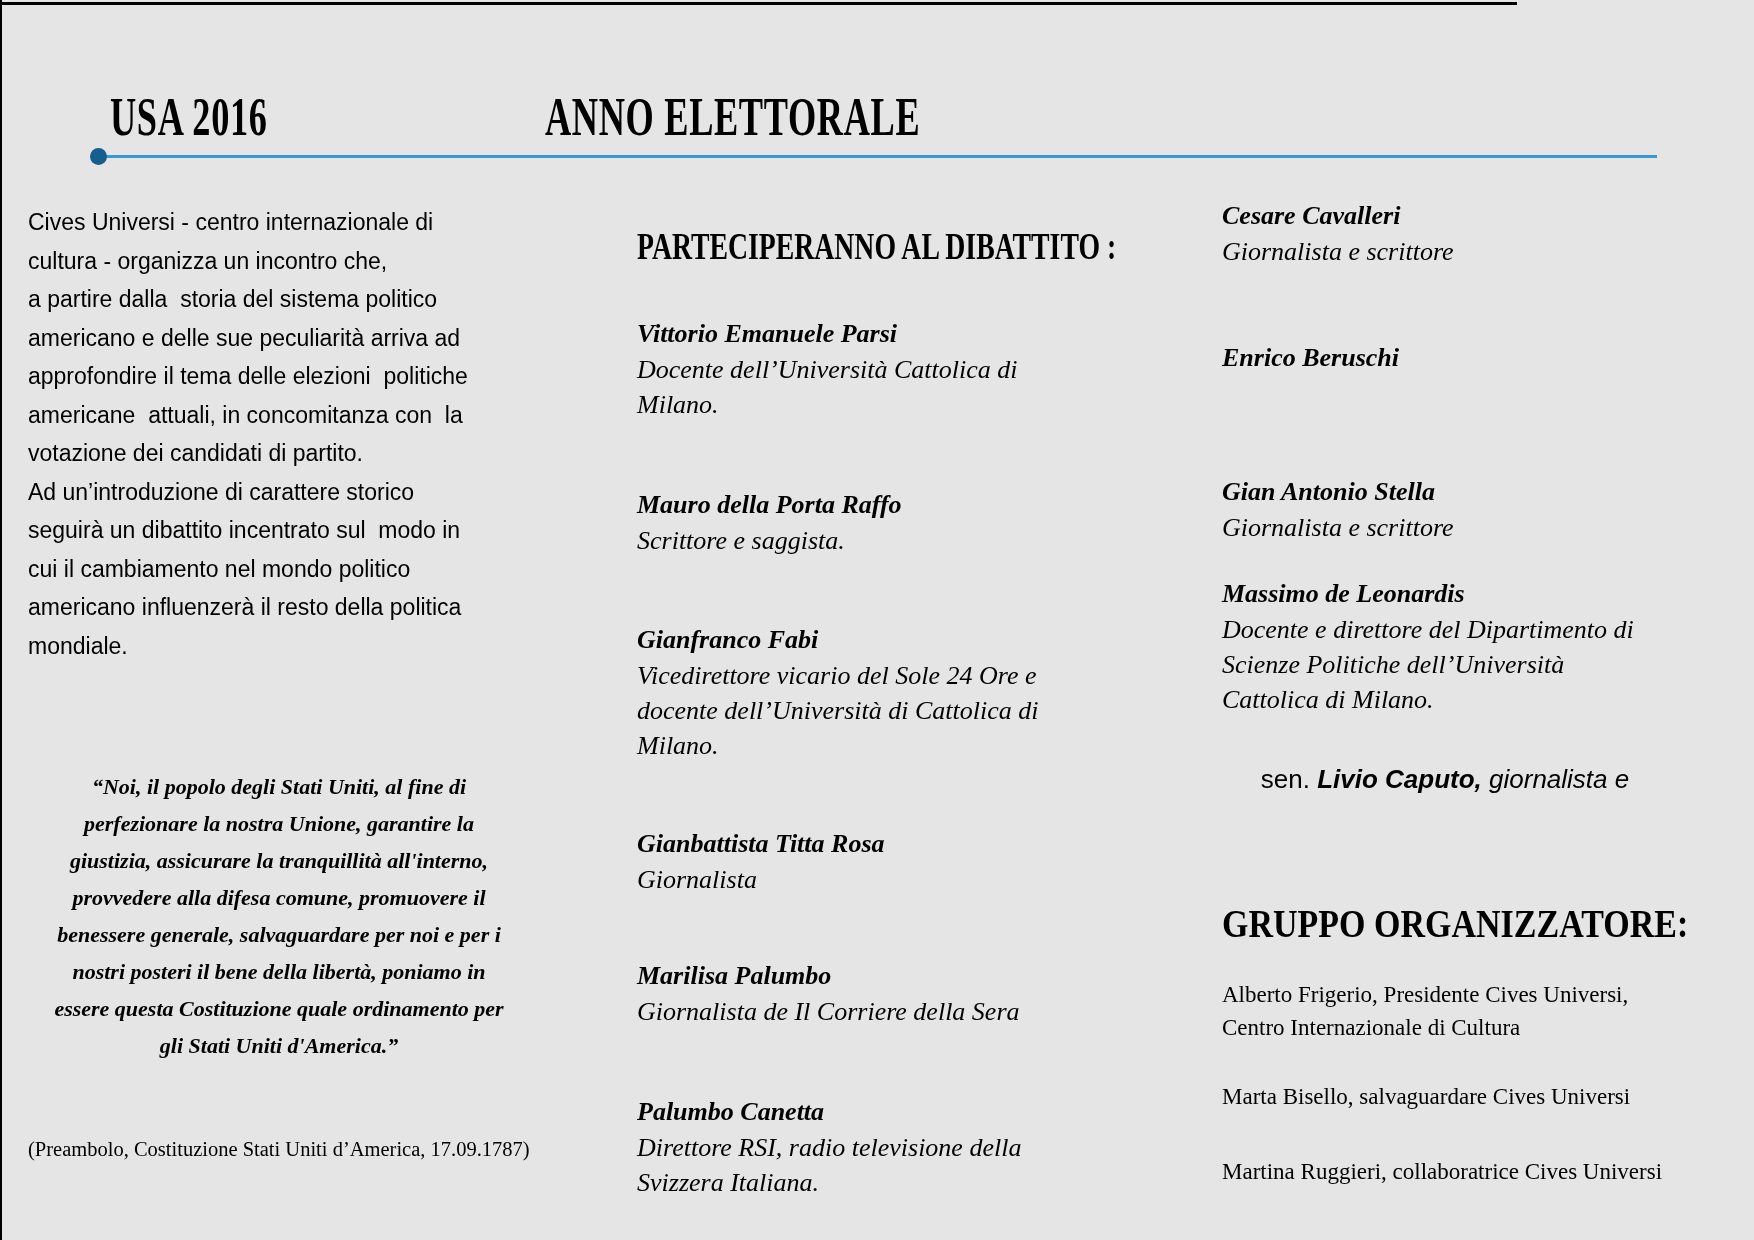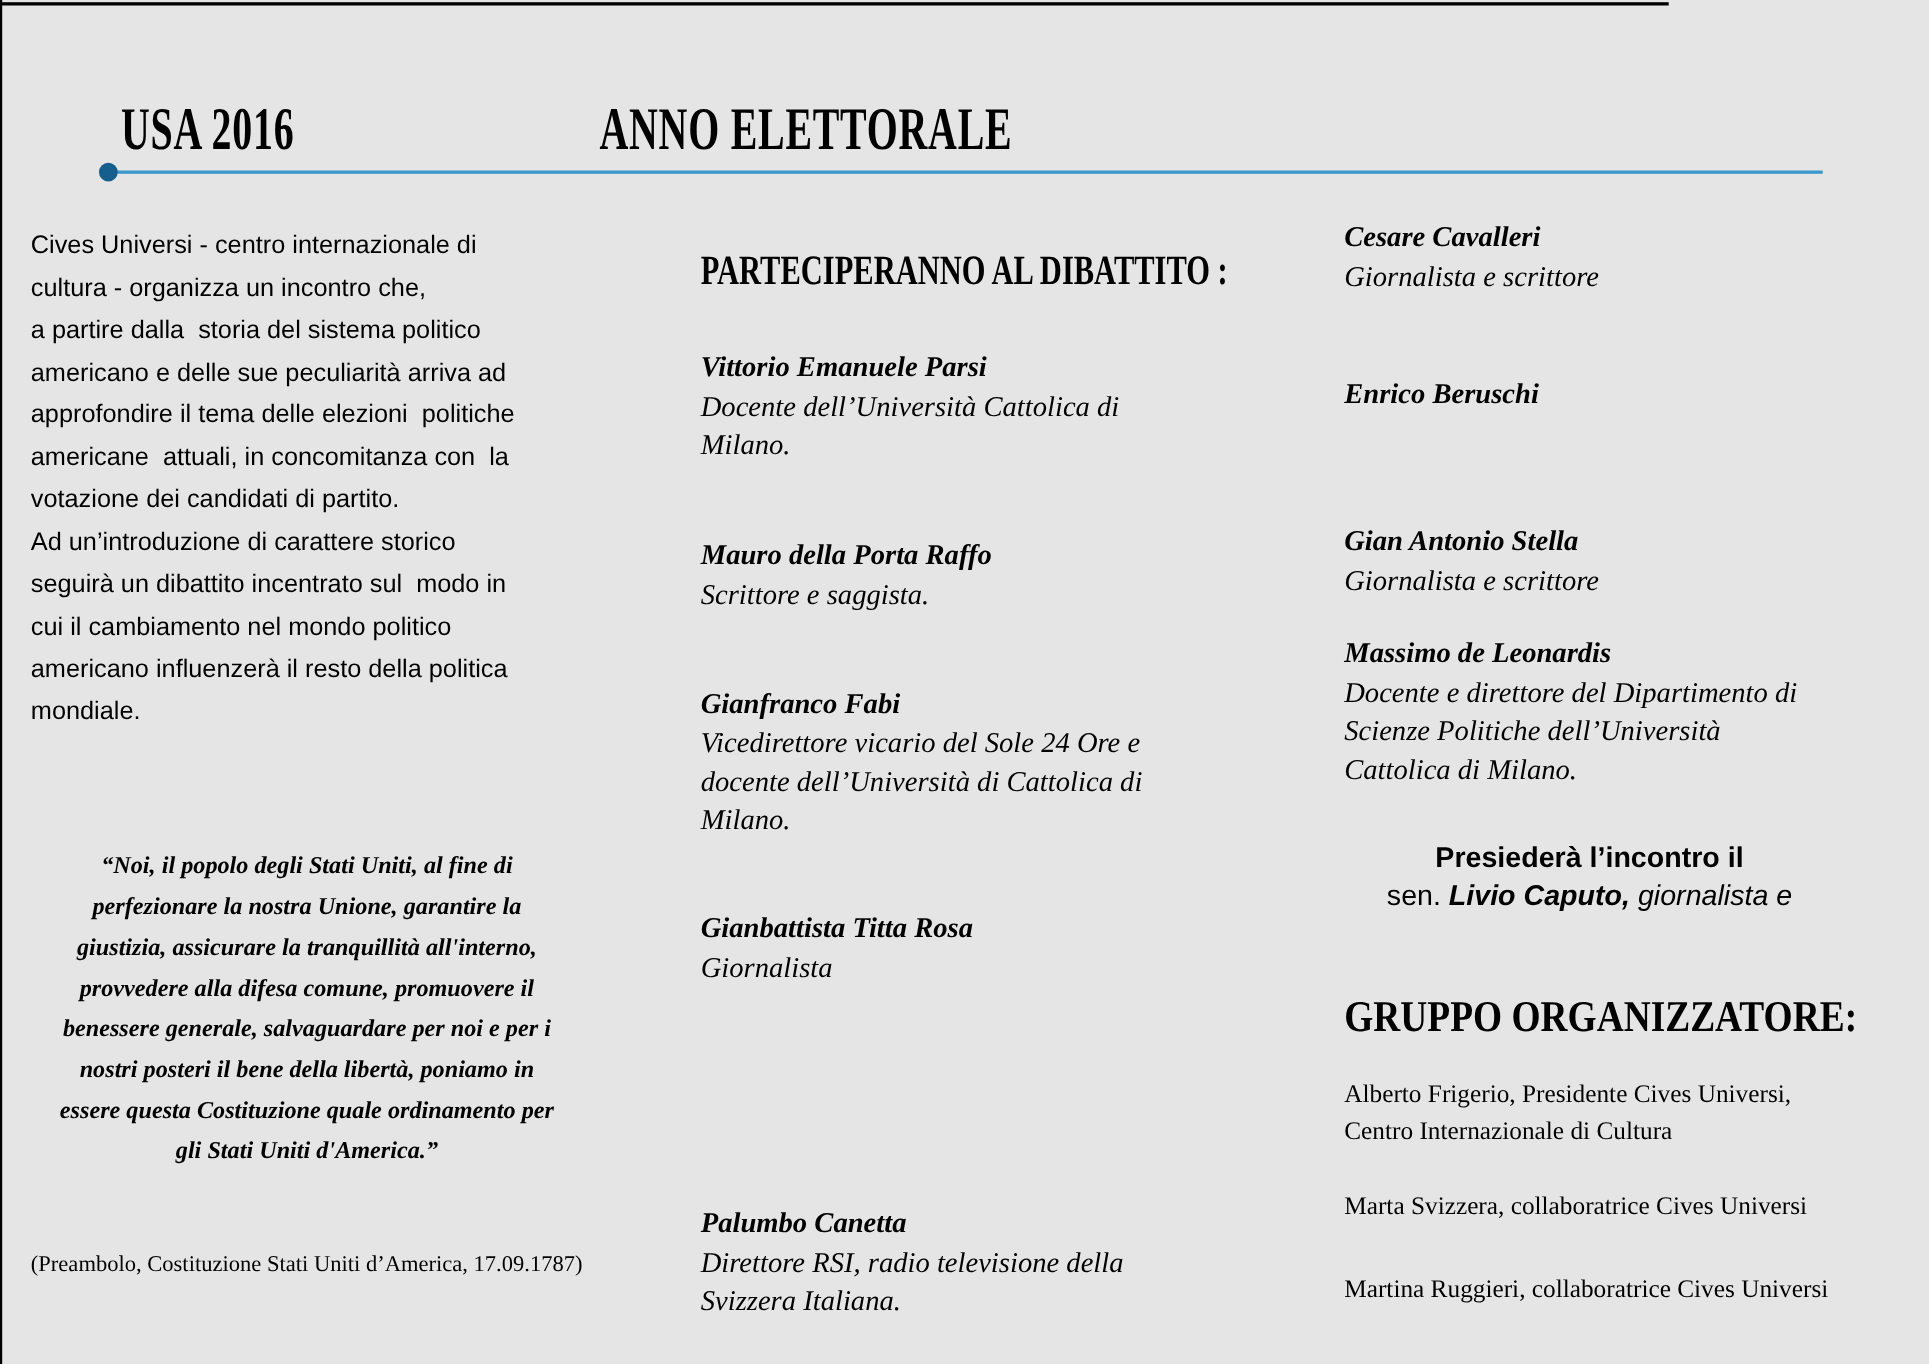--- a/index.html
+++ b/index.html
@@ -108,20 +108,24 @@
   <div class="abs speaker" style="left:637px; top:622px;">
     <div class="sp-name">Gianfranco Fabi</div>
     <div class="sp-role">Vicedirettore vicario del Sole 24 Ore e
 docente dell’Università di Cattolica di
 Milano.</div>
   </div>
   <div class="abs speaker" style="left:637px; top:826px;">
     <div class="sp-name">Gianbattista Titta Rosa</div>
     <div class="sp-role">Giornalista</div>
   </div>
+  <div class="abs speaker" style="left:637px; top:958px;">
+    <div class="sp-name">Marilisa Palumbo</div>
+    <div class="sp-role">Giornalista de Il Corriere della Sera</div>
+  </div>
   <div class="abs speaker" style="left:637px; top:1094px;">
     <div class="sp-name">Palumbo Canetta</div>
     <div class="sp-role">Direttore RSI, radio televisione della
 Svizzera Italiana.</div>
   </div>
 
   <div class="abs speaker" style="left:1222px; top:198px;">
     <div class="sp-name">Cesare Cavalleri</div>
     <div class="sp-role">Giornalista e scrittore</div>
   </div>
@@ -133,24 +137,23 @@
     <div class="sp-role">Giornalista e scrittore</div>
   </div>
   <div class="abs speaker" style="left:1222px; top:576px;">
     <div class="sp-name">Massimo de Leonardis</div>
     <div class="sp-role">Docente e direttore del Dipartimento di
 Scienze Politiche dell’Università
 Cattolica di Milano.</div>
   </div>
 
   <div class="abs presider">
-    <div class="p-line1">Presiederà l’incontro il</div>
     <div class="p-line2"><span>sen. </span><span class="p-name">Livio Caputo,</span><span class="p-rest"> giornalista e</span></div>
   </div>
 
   <div class="abs stencil org-heading">GRUPPO ORGANIZZATORE:</div>
 
   <div class="abs org-member" style="top:978px;">Alberto Frigerio, Presidente Cives Universi,
 Centro Internazionale di Cultura</div>
-  <div class="abs org-member" style="top:1080px;">Marta Svizzera, collaboratrice Cives Universi</div>
+  <div class="abs org-member" style="top:1080px;">Marta Bisello, salvaguardare Cives Universi</div>
   <div class="abs org-member" style="top:1155px;">Martina Ruggieri, collaboratrice Cives Universi</div>
 
 </div>
 
 </body></html>

